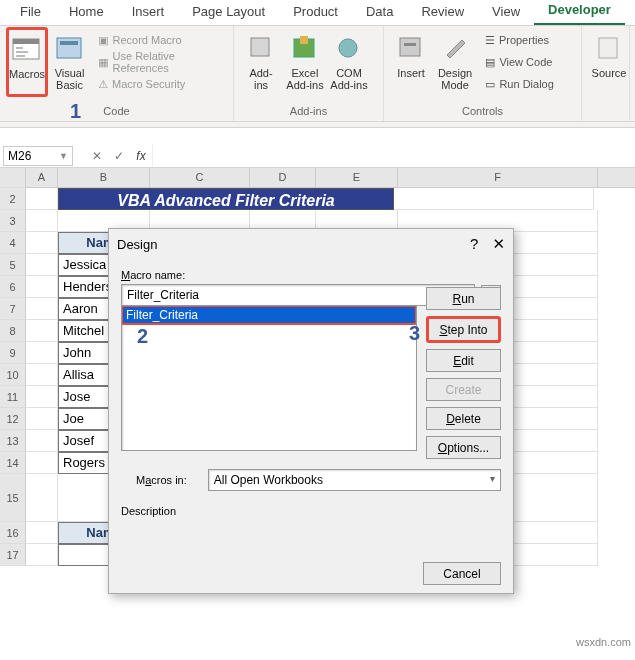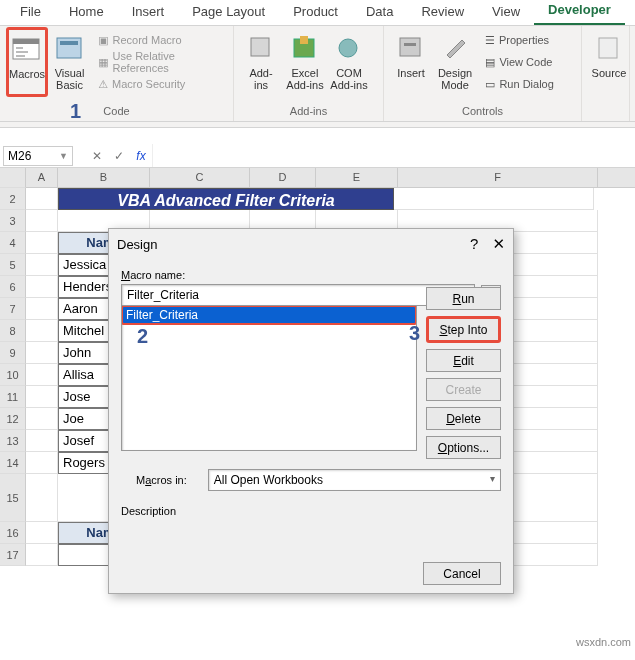--- a/index.html
+++ b/index.html
@@ -18,21 +18,21 @@
     .big-btn { display: flex; flex-direction: column; align-items: center; justify-content: flex-start; width: 42px; height: 70px; padding: 2px 1px; font-size: 11px; color: #333; text-align: center; line-height: 1.1; gap: 2px; }
     .big-btn .icon-box { width: 34px; height: 34px; display: flex; align-items: center; justify-content: center; }
     .small-btn { display: flex; align-items: center; gap: 4px; font-size: 11px; color: #999; padding: 2px 3px; height: 22px; }
     .highlight-red { border: 3px solid #e74c3c; border-radius: 3px; }
     .annot { position: absolute; font-size: 20px; font-weight: bold; color: #3b5998; z-index: 50; }
 
     
     .fbar { display: flex; align-items: center; border-bottom: 1px solid #d4d4d4; height: 24px; background: #fff; margin-top: 16px; }
     .name-box { width: 70px; border: 1px solid #ccc; margin: 2px 3px; padding: 2px 4px; font-size: 12px; display: flex; align-items: center; justify-content: space-between; }
     .fbar-btn { width: 22px; text-align: center; color: #777; }
-    .fx { font-style: italic; color: #1d4ed8; }
+    .fx { font-style: italic; color: #404040; }
 
     
     .grid { position: relative; }
     .colhdr { display: flex; background: #e6e6e6; border-bottom: 1px solid #ccc; height: 20px; }
     .rowhdr { width: 26px; background: #e6e6e6; border-right: 1px solid #ccc; display: flex; align-items: center; justify-content: center; font-size: 11px; color: #555; border-bottom: 1px solid #ddd; }
     .ch { border-right: 1px solid #ccc; text-align: center; font-size: 11px; color: #555; padding-top: 3px; }
     .row { display: flex; height: 22px; }
     .cell { border-right: 1px solid #e0e0e0; border-bottom: 1px solid #e0e0e0; padding: 2px 4px; font-size: 13px; overflow: hidden; white-space: nowrap; } .cB { width: 92px; } .cC { width: 100px; } .cD { width: 66px; } .cE { width: 82px; } .cF { width: 200px; }
 
     

